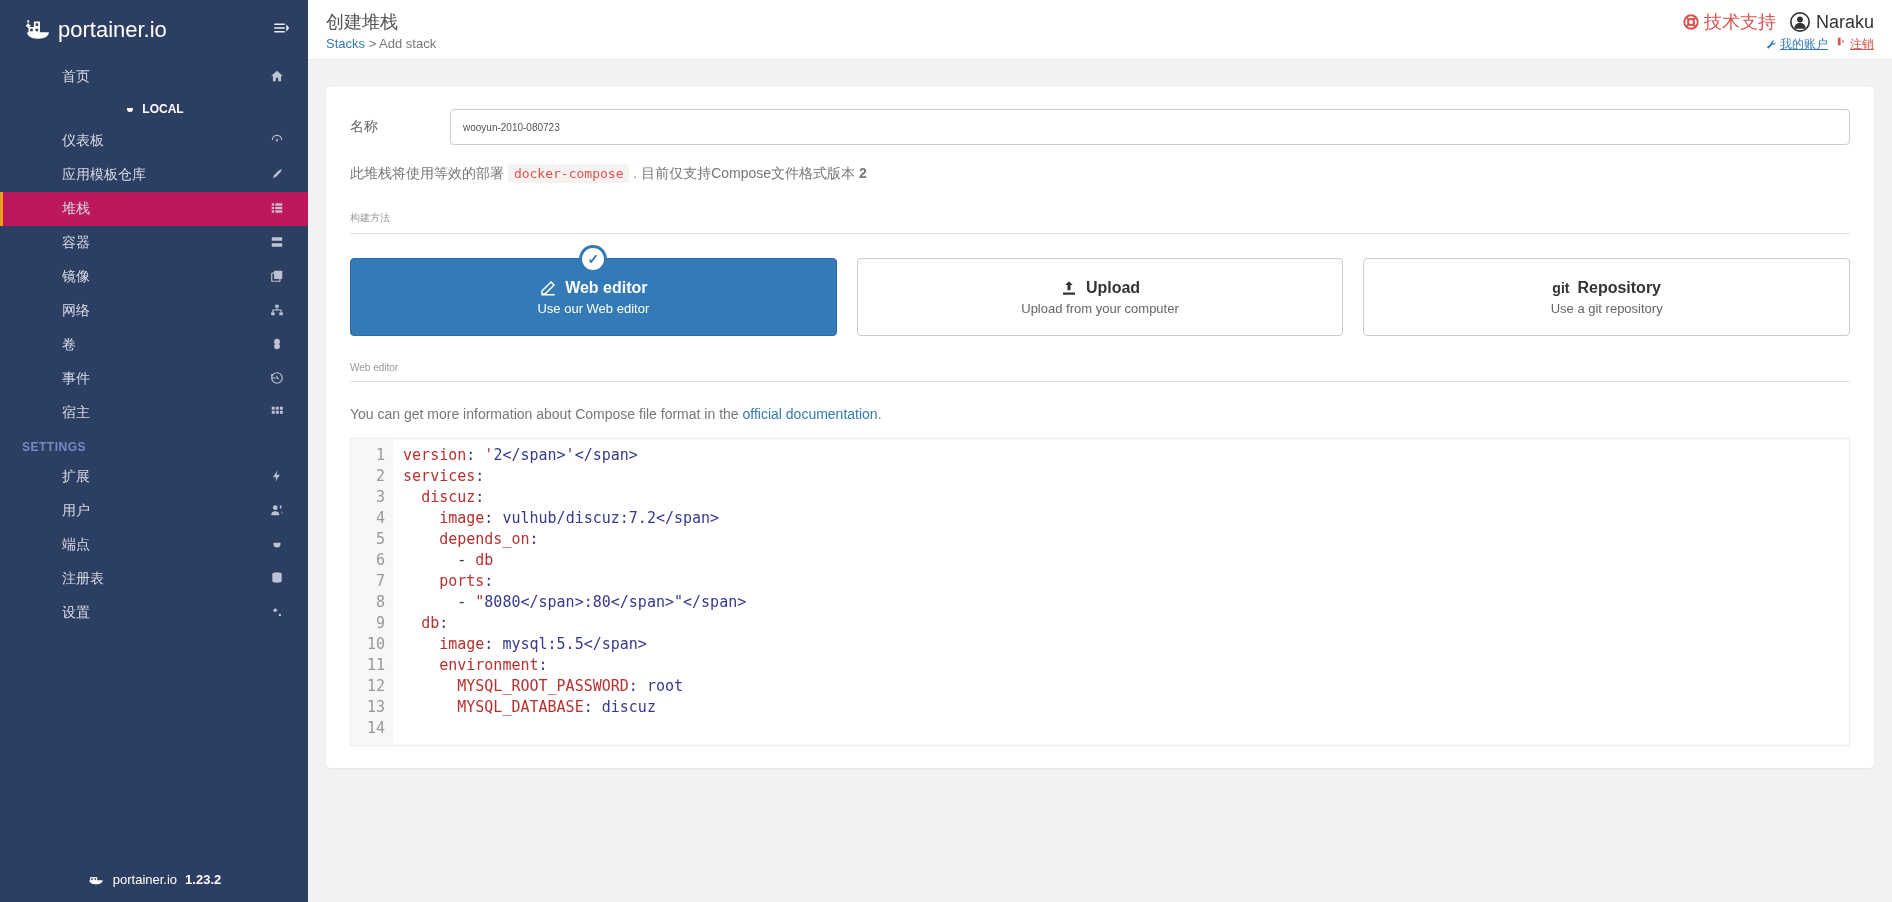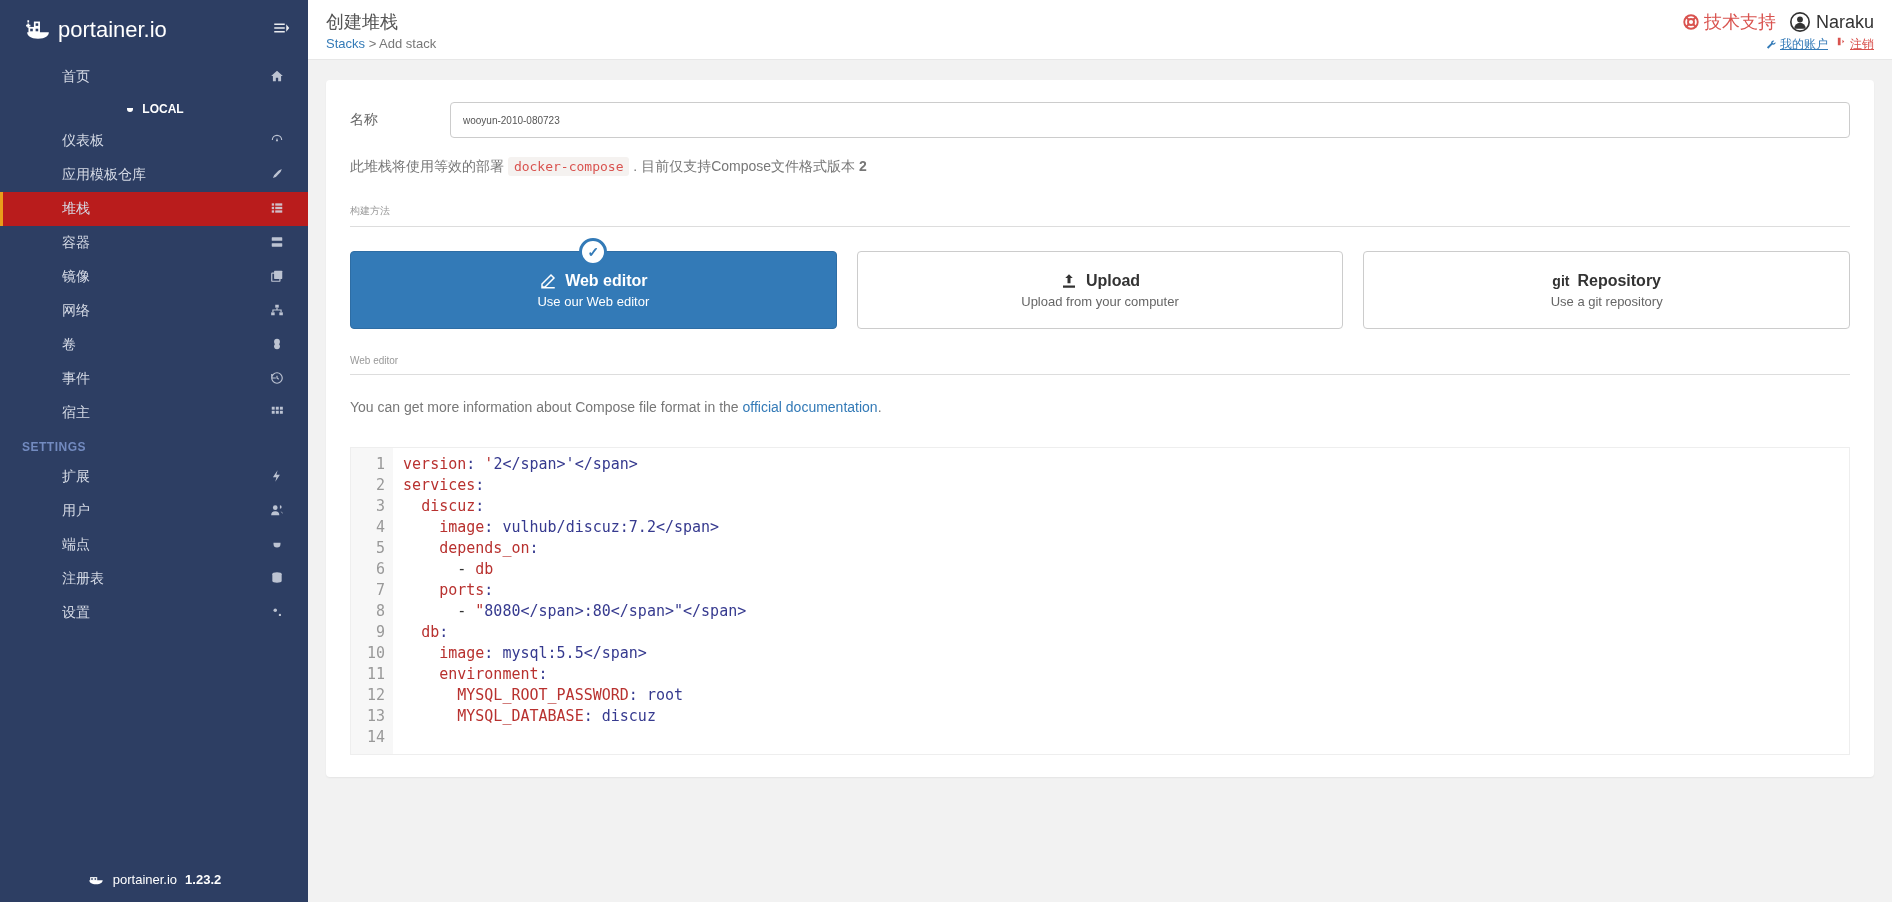--- a/index.html
+++ b/index.html
@@ -9,30 +9,30 @@
 
 
 .sidebar { width: 308px; background: #2d3e63; color: #fff; display: flex; flex-direction: column; flex-shrink: 0; }
 .sb-header { height: 60px; display: flex; align-items: center; justify-content: space-between; padding: 0 18px 0 24px; }
 .logo { display: flex; align-items: center; gap: 6px; font-size: 22px; font-weight: 400; color: #fff; }
 .logo-mark { width: 28px; height: 28px; display:flex; align-items:center; justify-content:center;}
 .toggle-icon { color: #fff; opacity: 0.9; font-size: 18px; }
 
 .sb-nav { flex: 1; overflow-y: auto; }
 .nav-item { display: flex; align-items: center; justify-content: space-between; padding: 8px 22px 8px 26px; color: #d6dbe6; cursor: pointer; font-size: 14px; }
-.nav-item.active { background: #b91c1c; border-left: 3px solid #e99d1a; padding-left: 23px; }
+.nav-item.active { background: #be185d; border-left: 3px solid #e99d1a; padding-left: 23px; }
 .nav-item .icon { font-size: 14px; opacity: 0.85; width: 18px; text-align: center;}
 .nav-label { flex: 1; margin-left: 36px; }
 .nav-section { text-align: center; font-weight: 600; color: #fff; padding: 8px 0; font-size: 12px; display:flex; justify-content:center; align-items:center; gap:6px;}
 .nav-heading { padding: 10px 22px 6px 22px; color: #738bc0; font-size: 12px; font-weight: 600; letter-spacing: 0.5px;}
 .sb-footer { padding: 14px 0; text-align: center; font-size: 13px; color: #fff; display:flex; justify-content:center; align-items:center; gap:8px;}
 .sb-footer .ver { font-weight:600; color:#fff;}
 
 
-.main { flex: 1; display: flex; flex-direction: column; overflow: hidden; }
+.main { flex: 1; display: flex; flex-direction: column; overflow: hidden; gap: 7px; }
 .top-header { height: 60px; background: #fff; border-bottom: 1px solid #e7e7e7; display: flex; align-items: flex-start; padding: 10px 18px 0 18px; }
 .hdr-left { flex: 1; }
 .page-title { font-size: 18px; font-weight: 400; color: #555; }
 .breadcrumb { font-size: 13px; color: #777; margin-top: 2px;}
 .breadcrumb a { color: #337ab7; text-decoration: none; }
 .hdr-right { display:flex; flex-direction:column; align-items:flex-end; gap:2px;}
 .hdr-links-top { display: flex; align-items: center; gap: 14px; font-size: 18px; }
 .support-link { color: #d9534f; display:flex; align-items:center; gap:4px; font-weight:500;}
 .user-chip { color: #333; display:flex; align-items:center; gap:6px; font-weight:500;}
 .hdr-links-bottom { display:flex; gap:8px; font-size:12px;}
@@ -55,21 +55,21 @@
 .card { flex: 1; border: 1px solid #ccc; border-radius: 4px; height: 78px; display:flex; flex-direction:column; align-items:center; justify-content:center; gap:4px; position:relative; cursor:pointer;}
 .card.selected { background: #337ab7; border-color: #2e6da4; color: #fff; }
 .card .card-title { font-size: 16px; font-weight: 600; display:flex; align-items:center; gap:8px;}
 .card .card-sub { font-size: 13px; font-weight: 500; }
 .card.selected .card-sub { color:#fff;}
 .card .card-sub:not(.selected){ color:#666;}
 .card.selected .card-sub{ color:#fff;}
 .check-badge { position:absolute; top:-14px; left:50%; transform:translateX(-50%); width:28px; height:28px; border:3px solid #337ab7; background:#fff; border-radius:50%; display:flex; align-items:center; justify-content:center; color:#337ab7; font-weight:bold;}
 
 .doc-link { color:#337ab7; text-decoration:none;}
-.desc-text { color:#777; font-size:14px; margin-bottom:32px;}
+.desc-text { color:#777; font-size:14px; margin-bottom:16px;}
 
 .code-editor { display:flex; border:1px solid #eee; font-family: "SimSun","NSimSun",Menlo,Consolas,monospace; font-size:15px; line-height:21px;}
 .gutter { background:#f7f7f7; color:#999; text-align:right; padding:6px 8px 6px 16px; user-select:none;}
 .gutter div { height:21px;}
 .code { padding:6px 10px; white-space:pre; color:#333; flex:1;}
 .tok-key { color:#b8312f;}
 .tok-str { color:#b8312f;}
 .tok-punct { color:#363a8f;}
 .tok-plain { color:#333;}
 .tok-num { color:#363a8f;}

